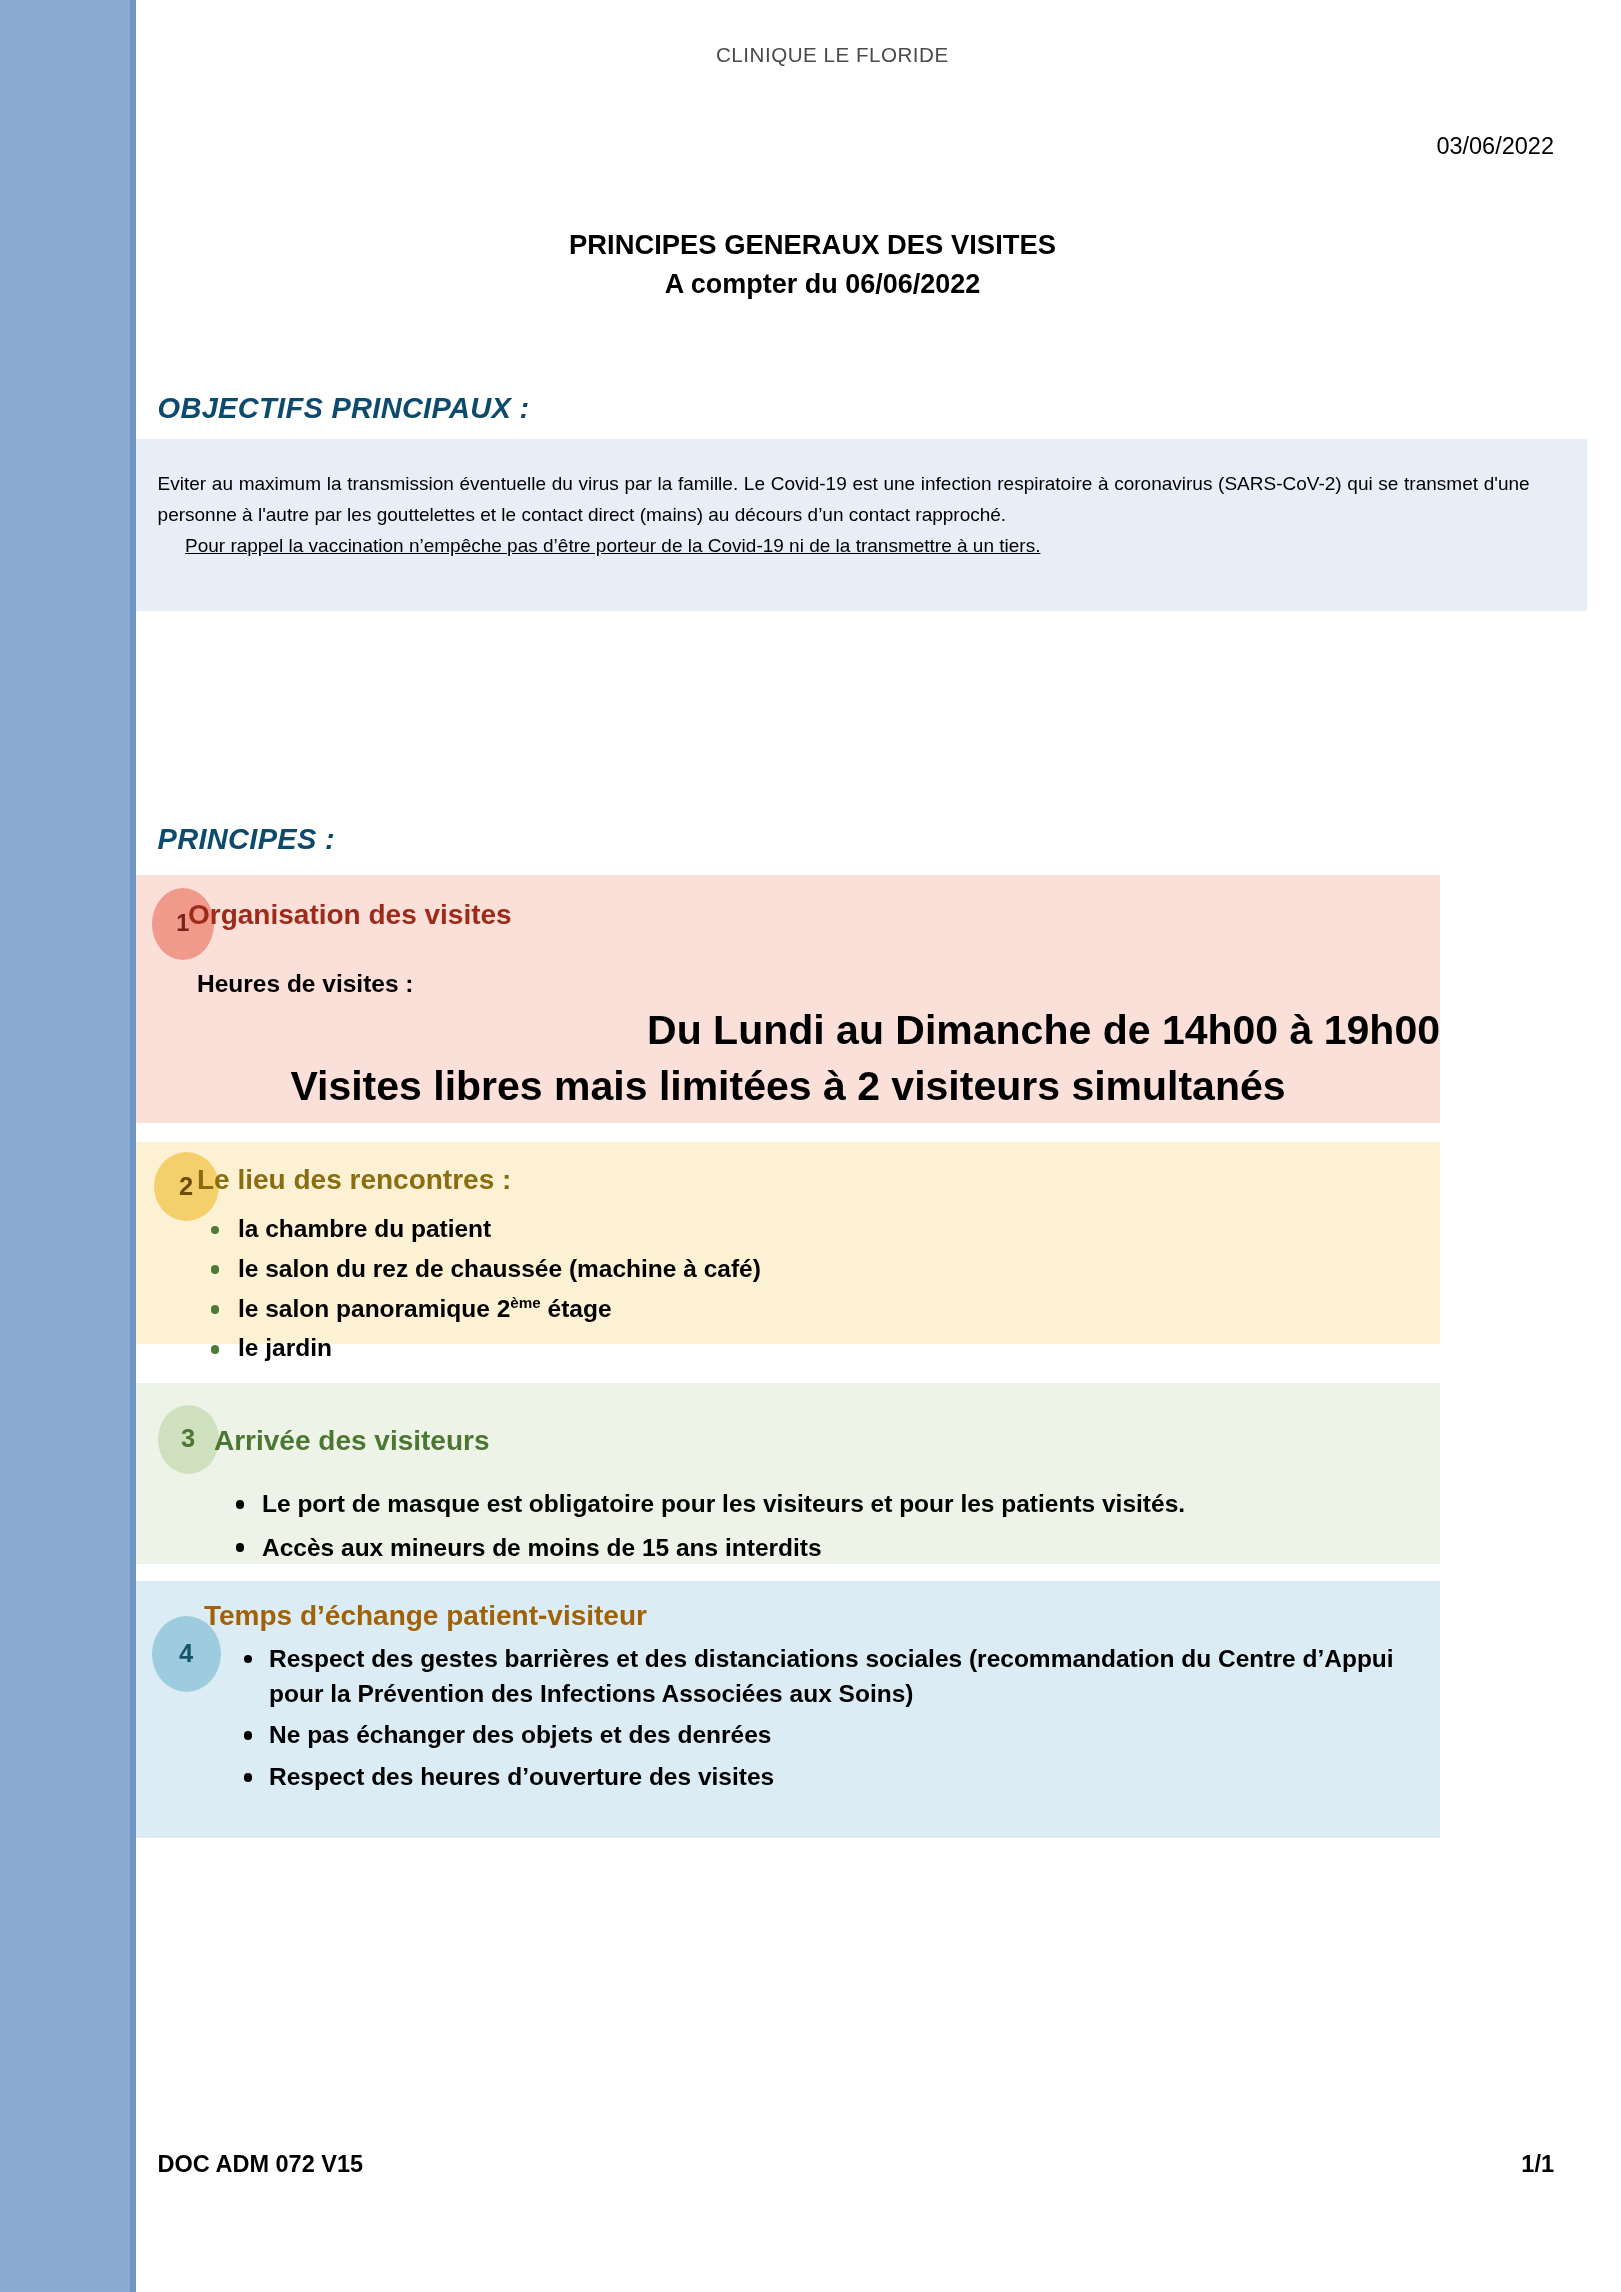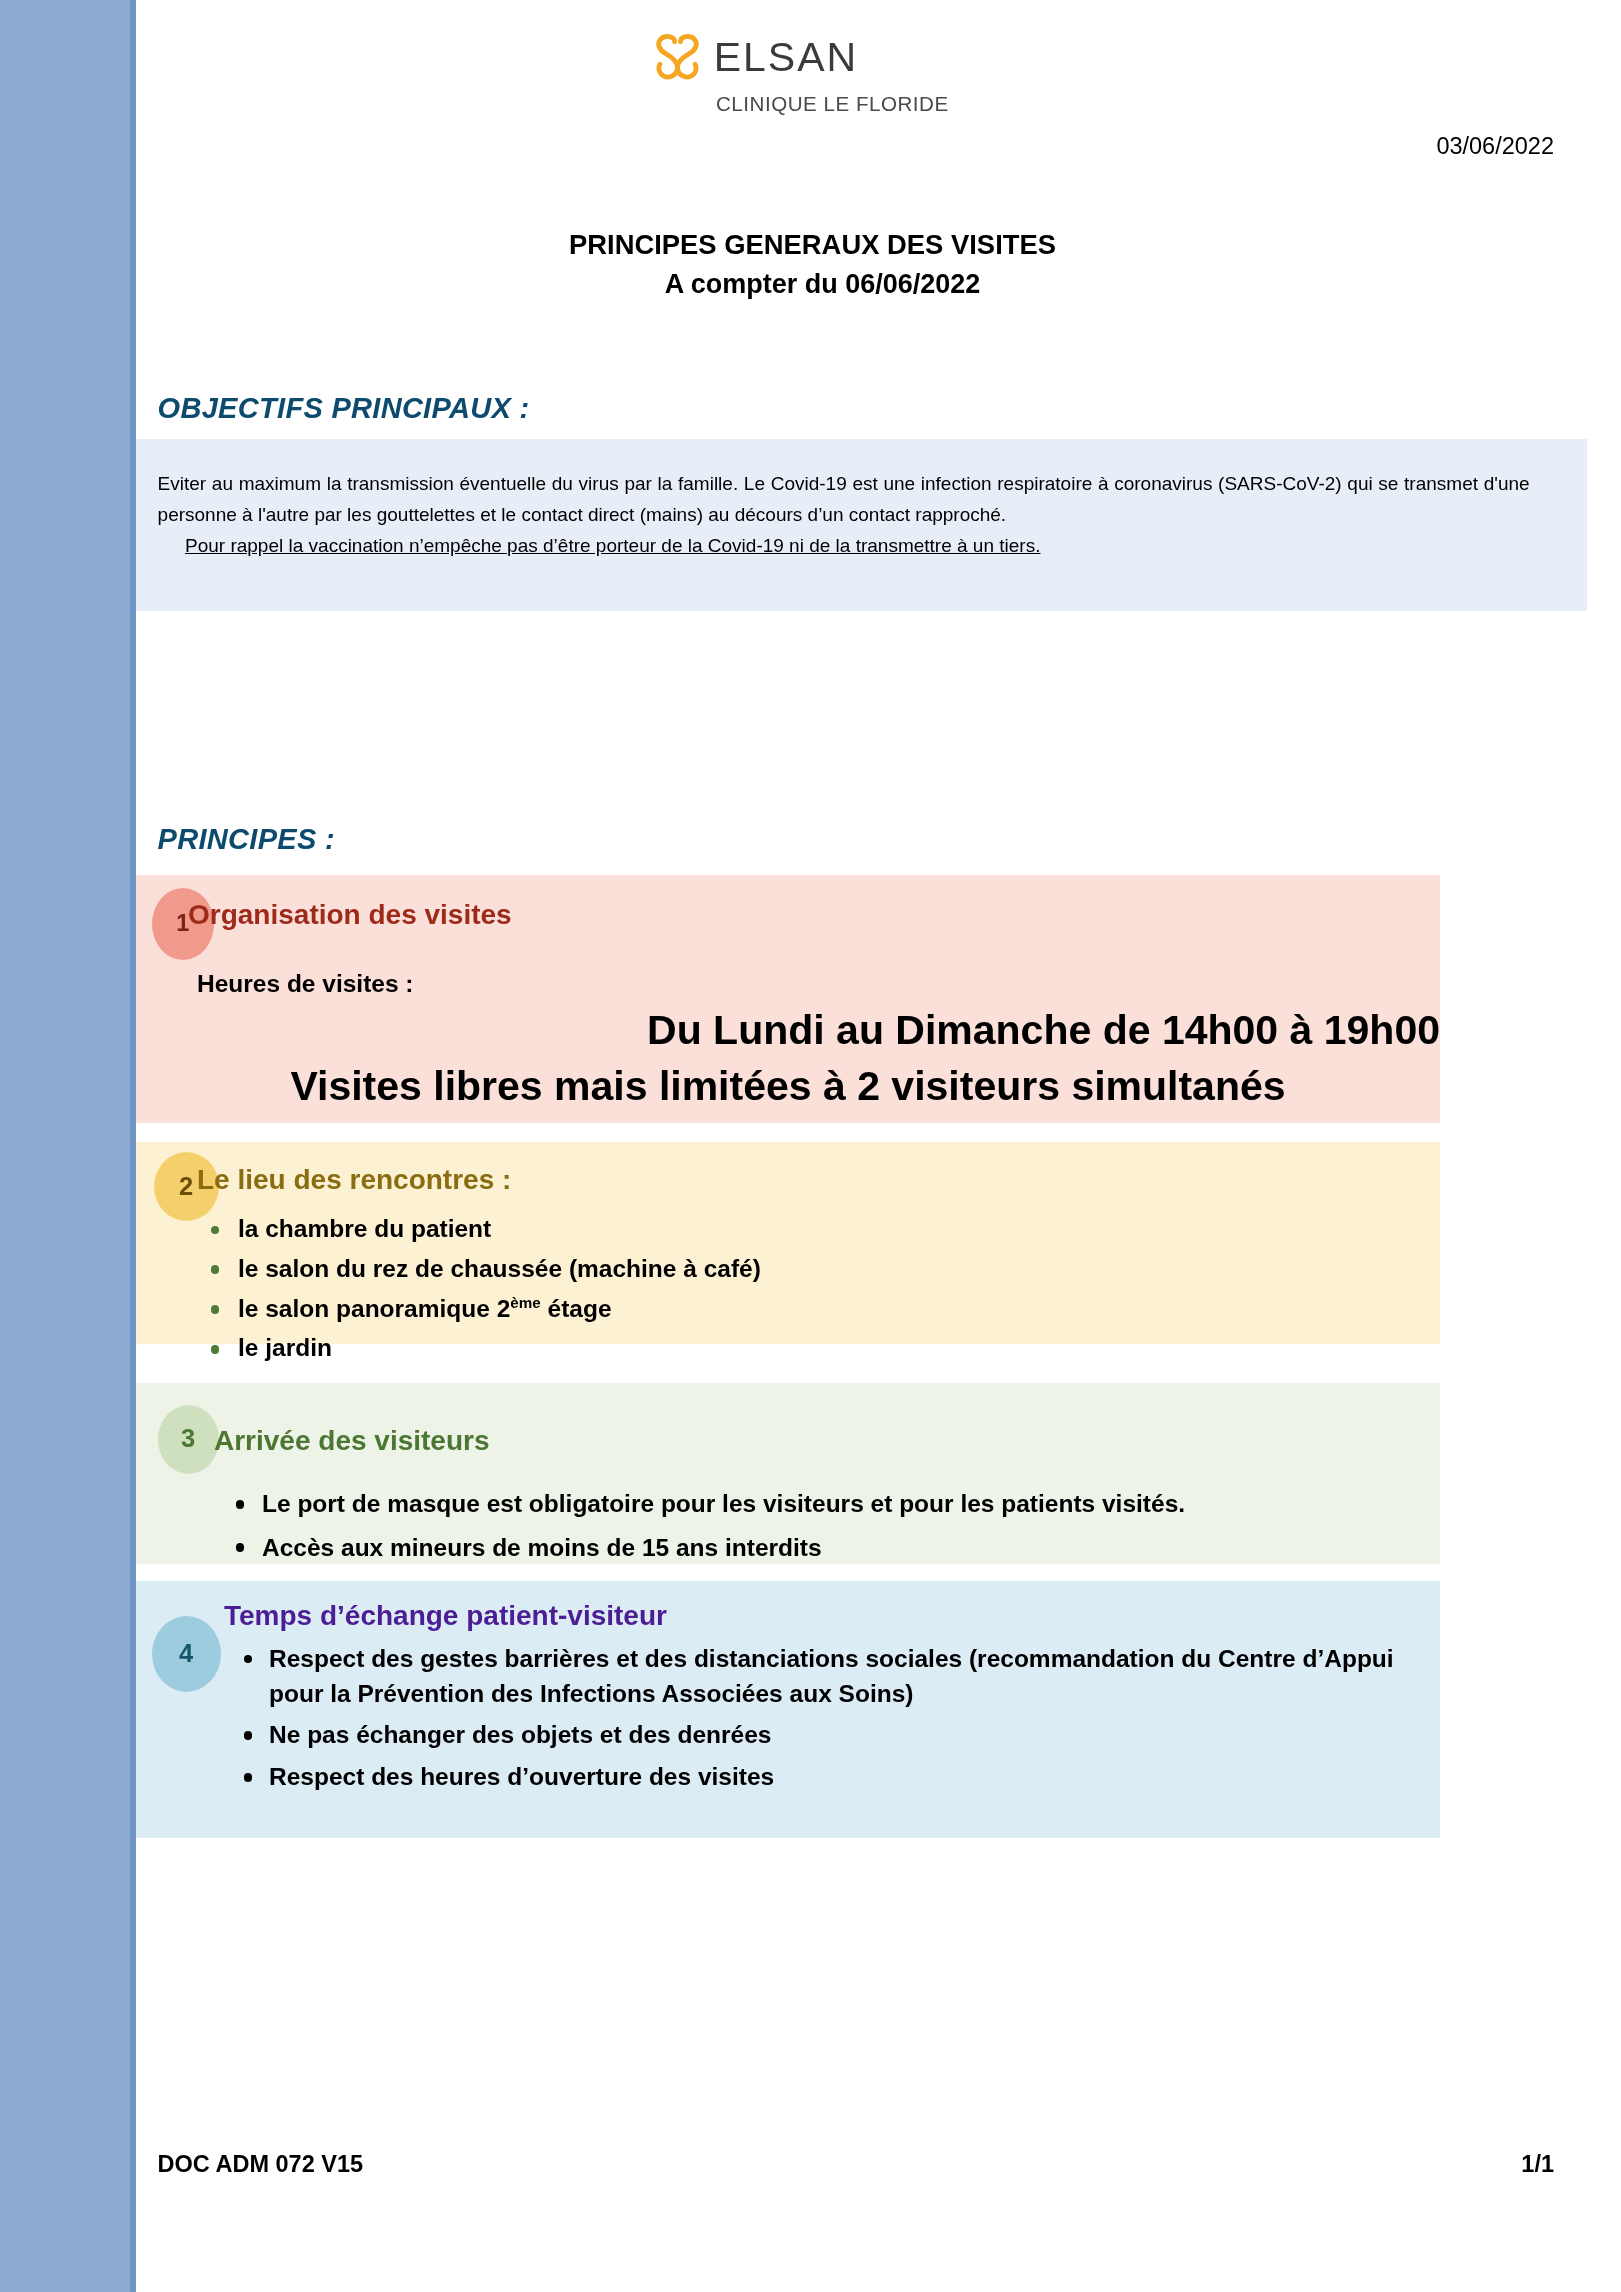--- a/index.html
+++ b/index.html
@@ -298,22 +298,22 @@
     height: 257px;
     background: #dcecf4;
   }
   #block-4-circle {
     left: 15.7px; top: 35px;
     width: 69px; height: 76px;
     background: #9cccdd;
     color: #16556a;
   }
   #block-4-heading {
-    left: 88px; top: 18.6px;
-    color: #4c1d95;
+    left: 68px; top: 18.6px;
+    color: #a16207;
   }
   #block-4-list {
     position: absolute;
     left: 86px; top: 61px;
     margin: 0;
     padding: 0;
     list-style: none;
     width: 1176px;
   }
   #block-4-list li {
@@ -356,31 +356,20 @@
 <body>
 
 <div class="page">
 
   <div class="left-band"></div>
   <div class="left-band-accent"></div>
 
   <div class="content">
 
     <div class="logo-wrap">
-      <div class="logo-row">
-        <span class="logo-mark">
-          <svg viewBox="0 0 46 50" width="45" height="49" aria-hidden="true">
-            <g fill="none" stroke="#f5a623" stroke-width="5" stroke-linecap="round" stroke-linejoin="round">
-              <path d="M20 9 C20 3, 10 2, 6 6 C1 11, 5 18, 11 21 C18 25, 23 29, 23 35 C23 43, 15 47, 9 44 C4 41, 3 36, 5 32"></path>
-              <path d="M26 9 C26 3, 36 2, 40 6 C45 11, 41 18, 35 21 C28 25, 23 29, 23 35 C23 43, 31 47, 37 44 C42 41, 43 36, 41 32"></path>
-            </g>
-          </svg>
-        </span>
-        <span class="logo-word">ELSAN</span>
-      </div>
       <div class="logo-sub">CLINIQUE LE FLORIDE</div>
     </div>
 
     <div class="doc-date">03/06/2022</div>
 
     <div class="doc-title">
       <div class="l1">PRINCIPES GENERAUX DES VISITES</div>
       <div class="l2">A compter du 06/06/2022</div>
     </div>
 

